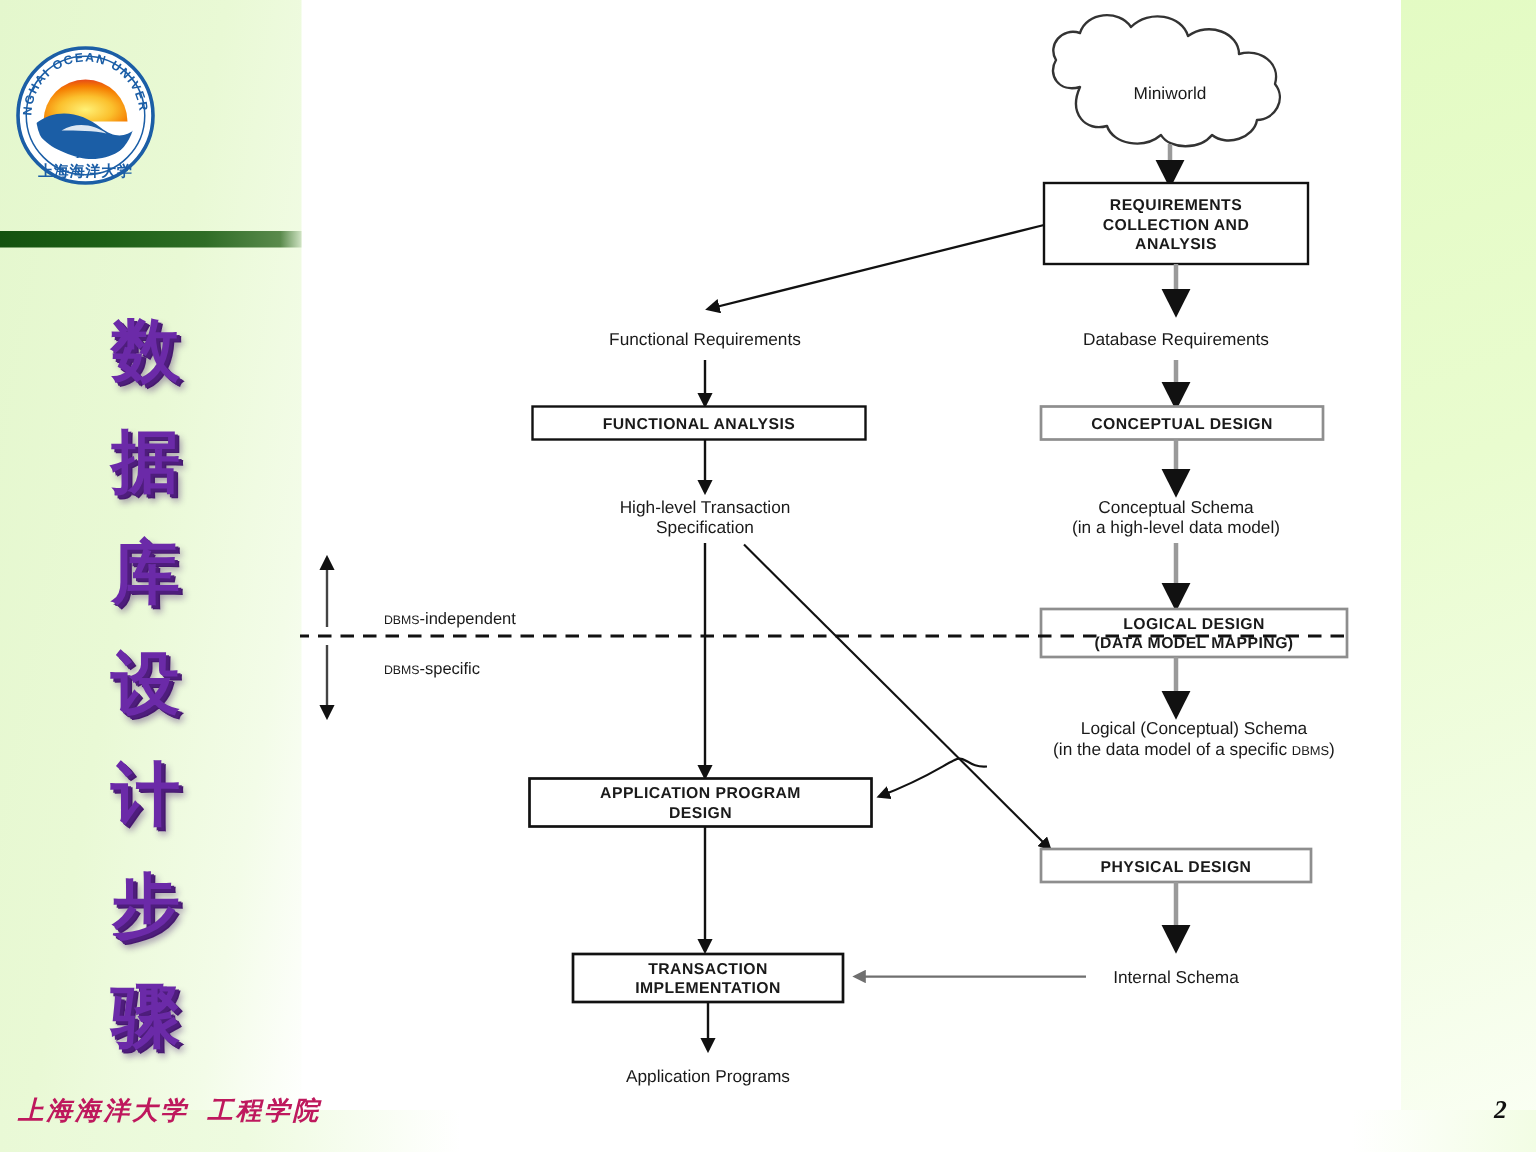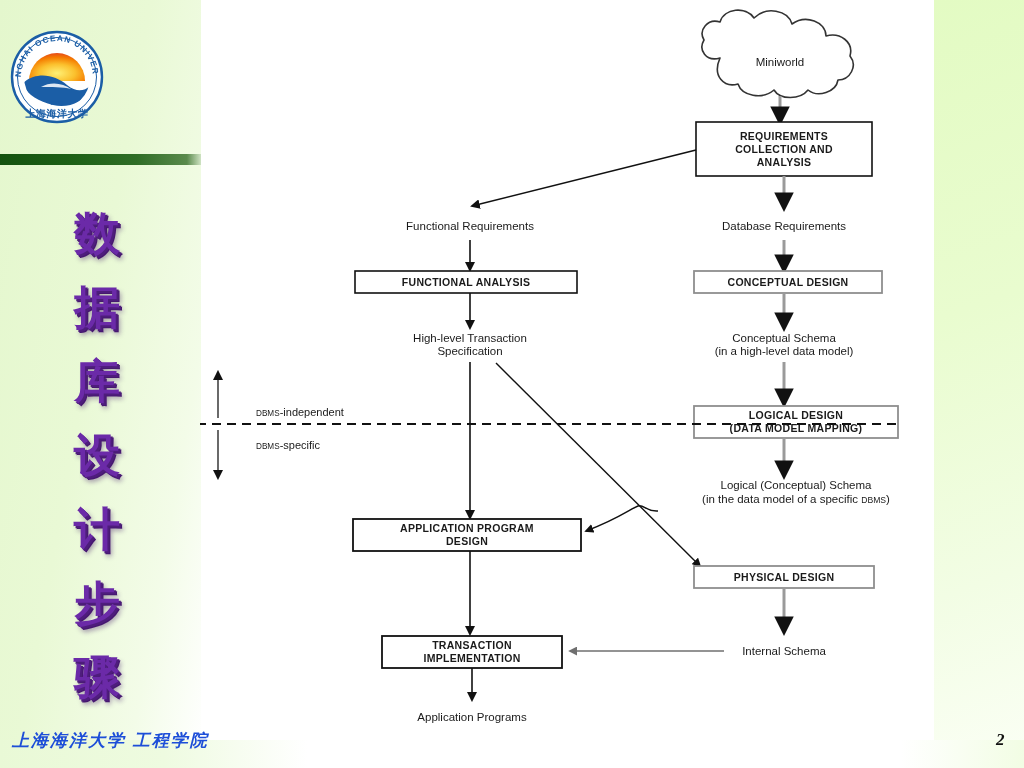--- a/index.html
+++ b/index.html
@@ -53,23 +53,23 @@
     text-shadow:
        2px 2px 0 #4e1d7c,
        3px 3px 0 #46186f,
        4px 5px 5px rgba(60,20,100,.45);
     letter-spacing:0;
   }
 
   
   .footer-zh {
     position:absolute; left:12px; top:729px;
-    font-family:Liberation Sans, sans-serif;
+    font-family:Liberation Mono, monospace;
     font-size:17px; font-weight:bold; font-style:italic;
-    color:#1d4ed8;
+    color:#be185d;
     letter-spacing:2px;
     white-space:nowrap;
   }
   .page-num {
     position:absolute; left:996px; top:730px;
     font-family:"Liberation Serif", serif;
     font-size:17px; font-weight:bold; font-style:italic; color:#111;
   }
 
   

